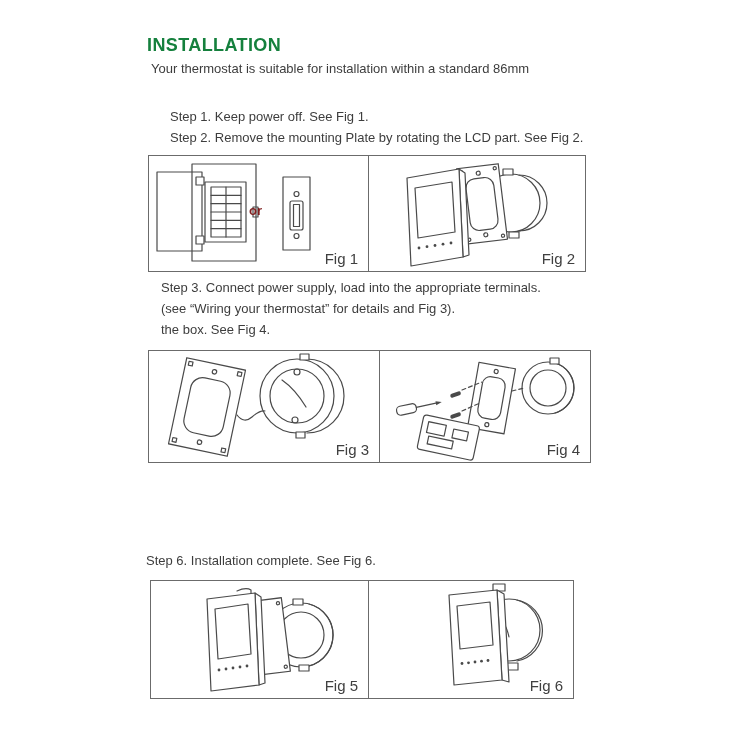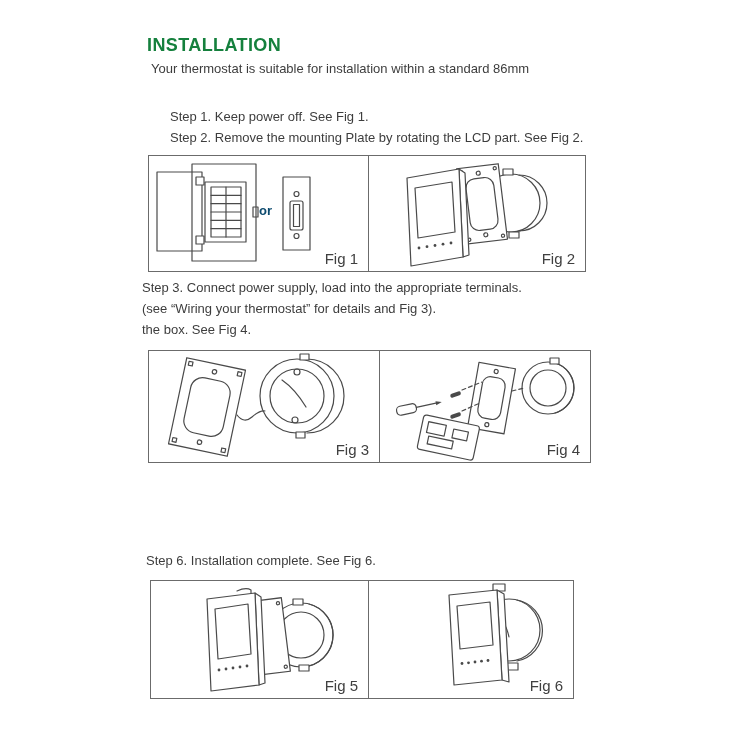--- a/index.html
+++ b/index.html
@@ -8,42 +8,42 @@
     font-family:"Liberation Sans", sans-serif; color:#3d3d3d; overflow:hidden;
   }
   .title {
     position:absolute; left:147px; top:35px;
     font-size:18px; font-weight:bold; letter-spacing:0.4px; color:#15803d;
   }
   .tblock { position:absolute; }
   .tline { font-size:13px; line-height:21px; white-space:nowrap; }
   .intro   { left:151px; top:58px; }
   .steps12 { left:134px; top:106px;margin-left:36px; }
-  .steps34 { left:142px; top:277px; }
+  .steps34 { left:161px; top:277px; }
   .steps5  { left:146px; top:484px; }
   .step6   { left:146px; top:550px; }
   .figrow {
     position:absolute; display:flex; box-sizing:border-box;
     border:1px solid #6b6b6b; background:#ffffff;
   }
   .row1 { left:148px; top:155px; width:438px; height:117px; }
   .row2 { left:148px; top:350px; width:443px; height:113px; }
   .row3 { left:150px; top:580px; width:424px; height:119px; }
   .figcell { position:relative; height:100%; box-sizing:border-box; }
   .figcell.second { border-left:1px solid #6b6b6b; flex:1; }
   .row1 .first { width:219px; }
   .row2 .first { width:230px; }
   .row3 .first { width:217px; }
   .figlabel {
     position:absolute; right:10px; bottom:4px;
     font-size:15px; color:#404040; white-space:nowrap;
   }
   .orlabel {
-    position:absolute; left:110px; top:47px;
-    font-size:13px; font-weight:bold; color:#0c4a6e;
+    position:absolute; left:100px; top:47px;
+    font-size:13px; font-weight:bold; color:#7f1d1d;
   }
   svg.drawing { position:absolute; left:0; top:0; }
   .ln { stroke:#4a4a4a; stroke-width:1.2; fill:none; stroke-linecap:round; stroke-linejoin:round; }
   .wfill { fill:#ffffff; }
   .dfill { fill:#4a4a4a; stroke:none; }
   .dash { stroke-dasharray:4 3; }
 </style>
 </head>
 <body>
 

